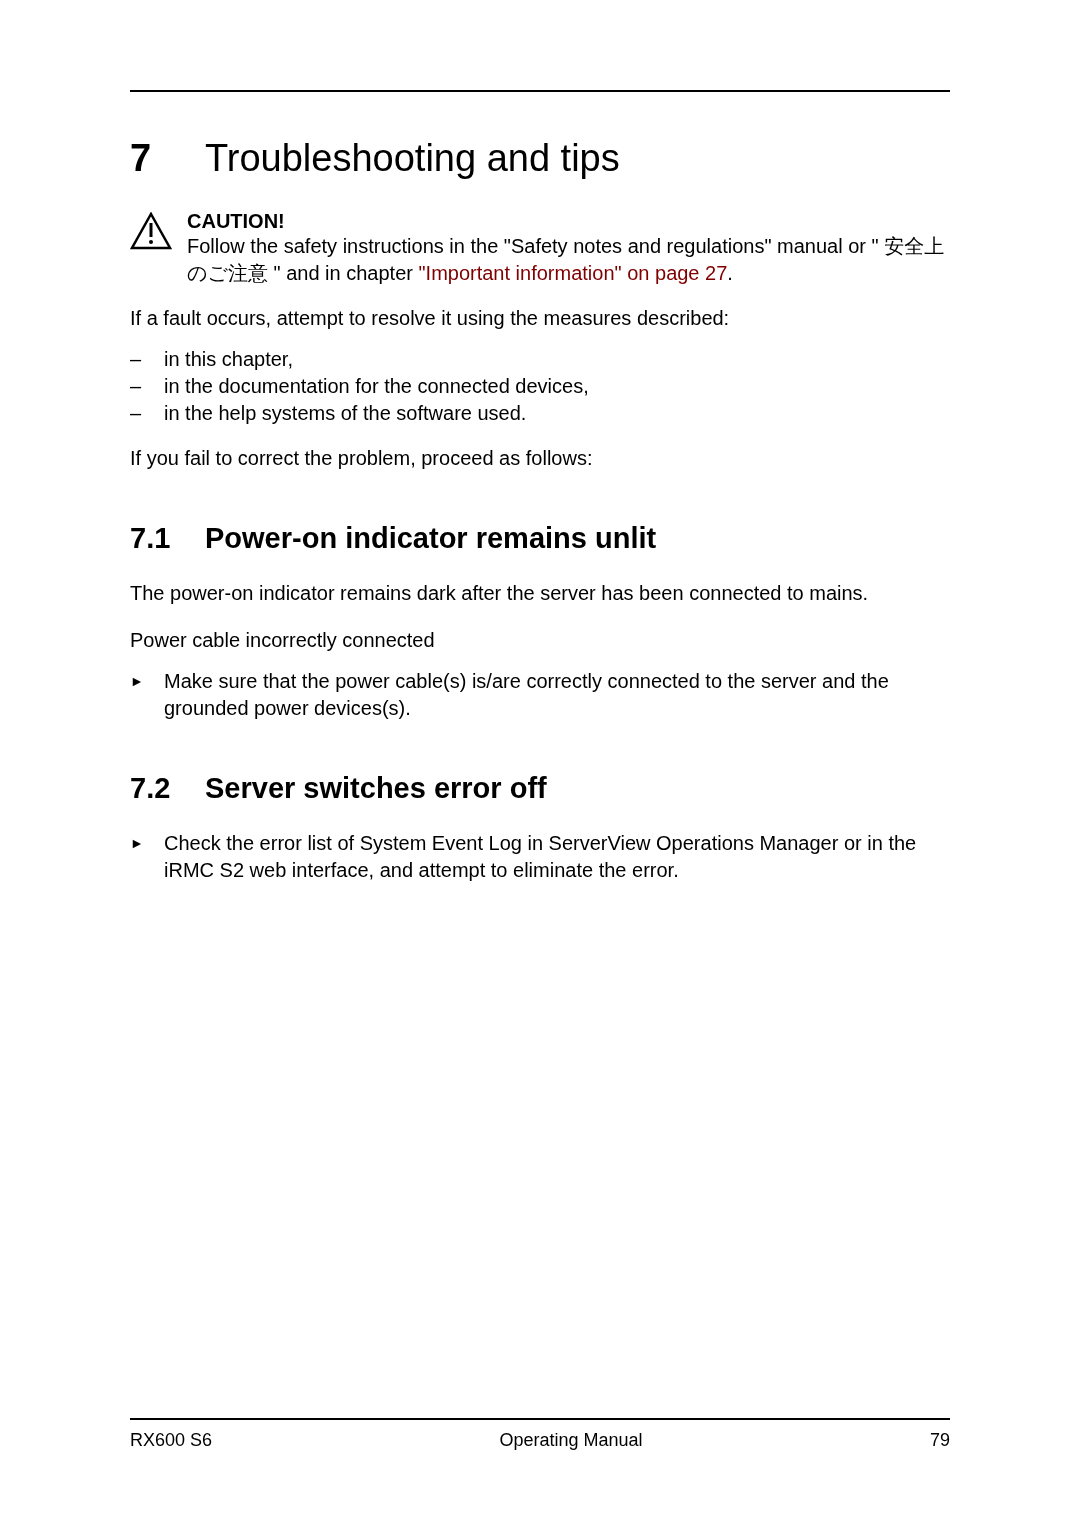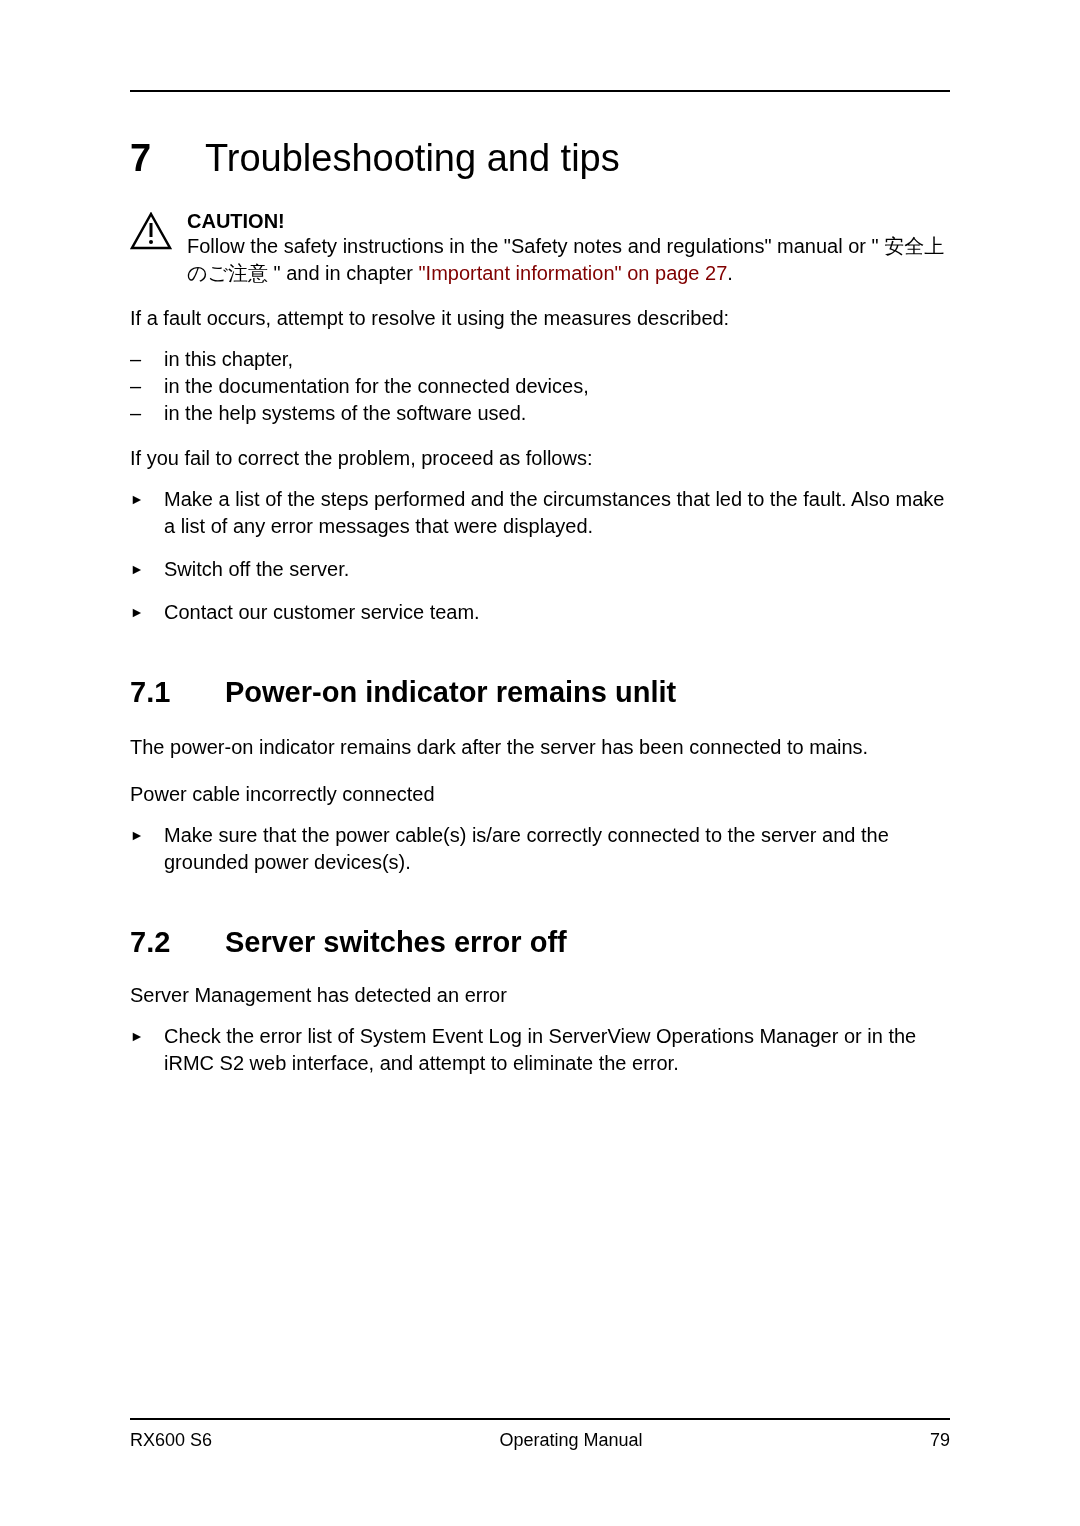--- a/index.html
+++ b/index.html
@@ -104,21 +104,20 @@
       margin-bottom: 25px;
     }
     .section-num {
       font-size: 29px;
       font-weight: bold;
       width: 75px;
     }
     .section-title {
       font-size: 29px;
       font-weight: bold;
-      margin-left: 20px;
     }
     .sub-heading {
       font-size: 20px;
       font-weight: normal;
       margin-top: 22px;
       margin-bottom: 16px;
     }
     .footer {
       position: absolute;
       bottom: 75px;
@@ -165,45 +164,39 @@
   <div class="body-text">If a fault occurs, attempt to resolve it using the measures described:</div>
 
   <ul class="dash-list">
     <li>in this chapter,</li>
     <li>in the documentation for the connected devices,</li>
     <li>in the help systems of the software used.</li>
   </ul>
 
   <div class="body-text">If you fail to correct the problem, proceed as follows:</div>
 
-  <ul class="arrow-list">
-    <li>Make a list of the steps performed and the circumstances that led to the fault. Also make a list of any error messages that were displayed.</li>
-    <li>Switch off the server.</li>
-    <li>Contact our customer service team.</li>
-  </ul>
 
   <div class="section-heading">
     <div class="section-num">7.1</div>
     <div class="section-title">Power-on indicator remains unlit</div>
   </div>
 
   <div class="body-text">The power-on indicator remains dark after the server has been connected to mains.</div>
 
   <div class="sub-heading">Power cable incorrectly connected</div>
 
   <ul class="arrow-list">
     <li>Make sure that the power cable(s) is/are correctly connected to the server and the grounded power devices(s).</li>
   </ul>
 
   <div class="section-heading">
     <div class="section-num">7.2</div>
     <div class="section-title">Server switches error off</div>
   </div>
 
-  <div class="sub-heading">Server Management has detected an error</div>
 
   <ul class="arrow-list">
     <li>Check the error list of System Event Log in ServerView Operations Manager or in the iRMC S2 web interface, and attempt to eliminate the error.</li>
   </ul>
 </div>
 
 <div class="footer">
   <div class="footer-rule"></div>
   <div class="footer-row">
     <span>RX600 S6</span>

